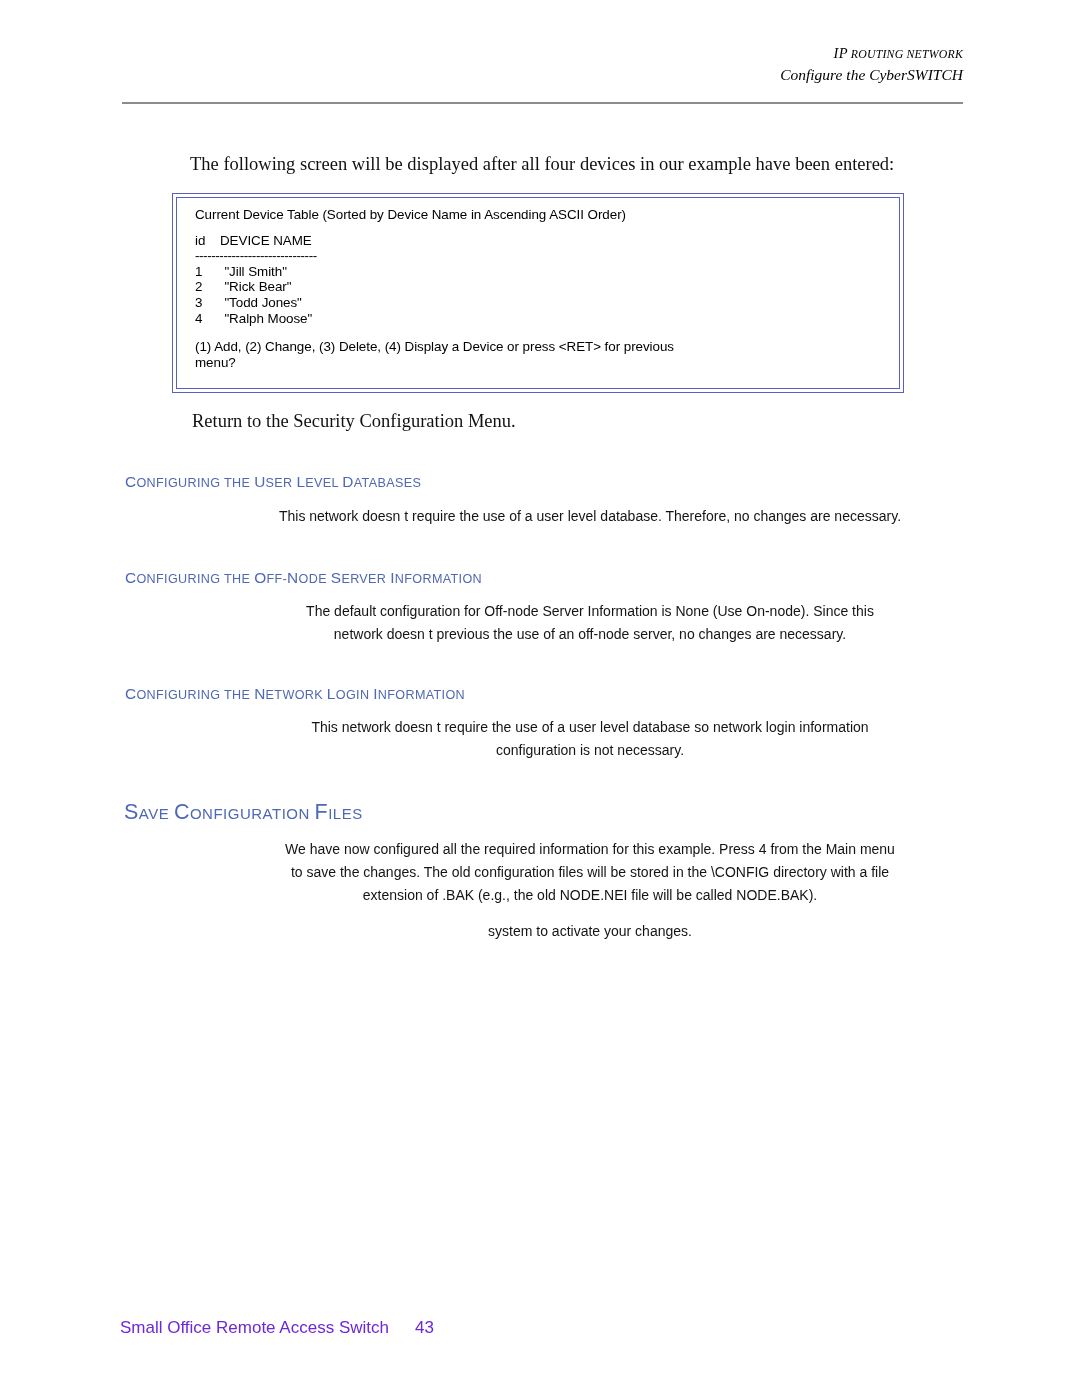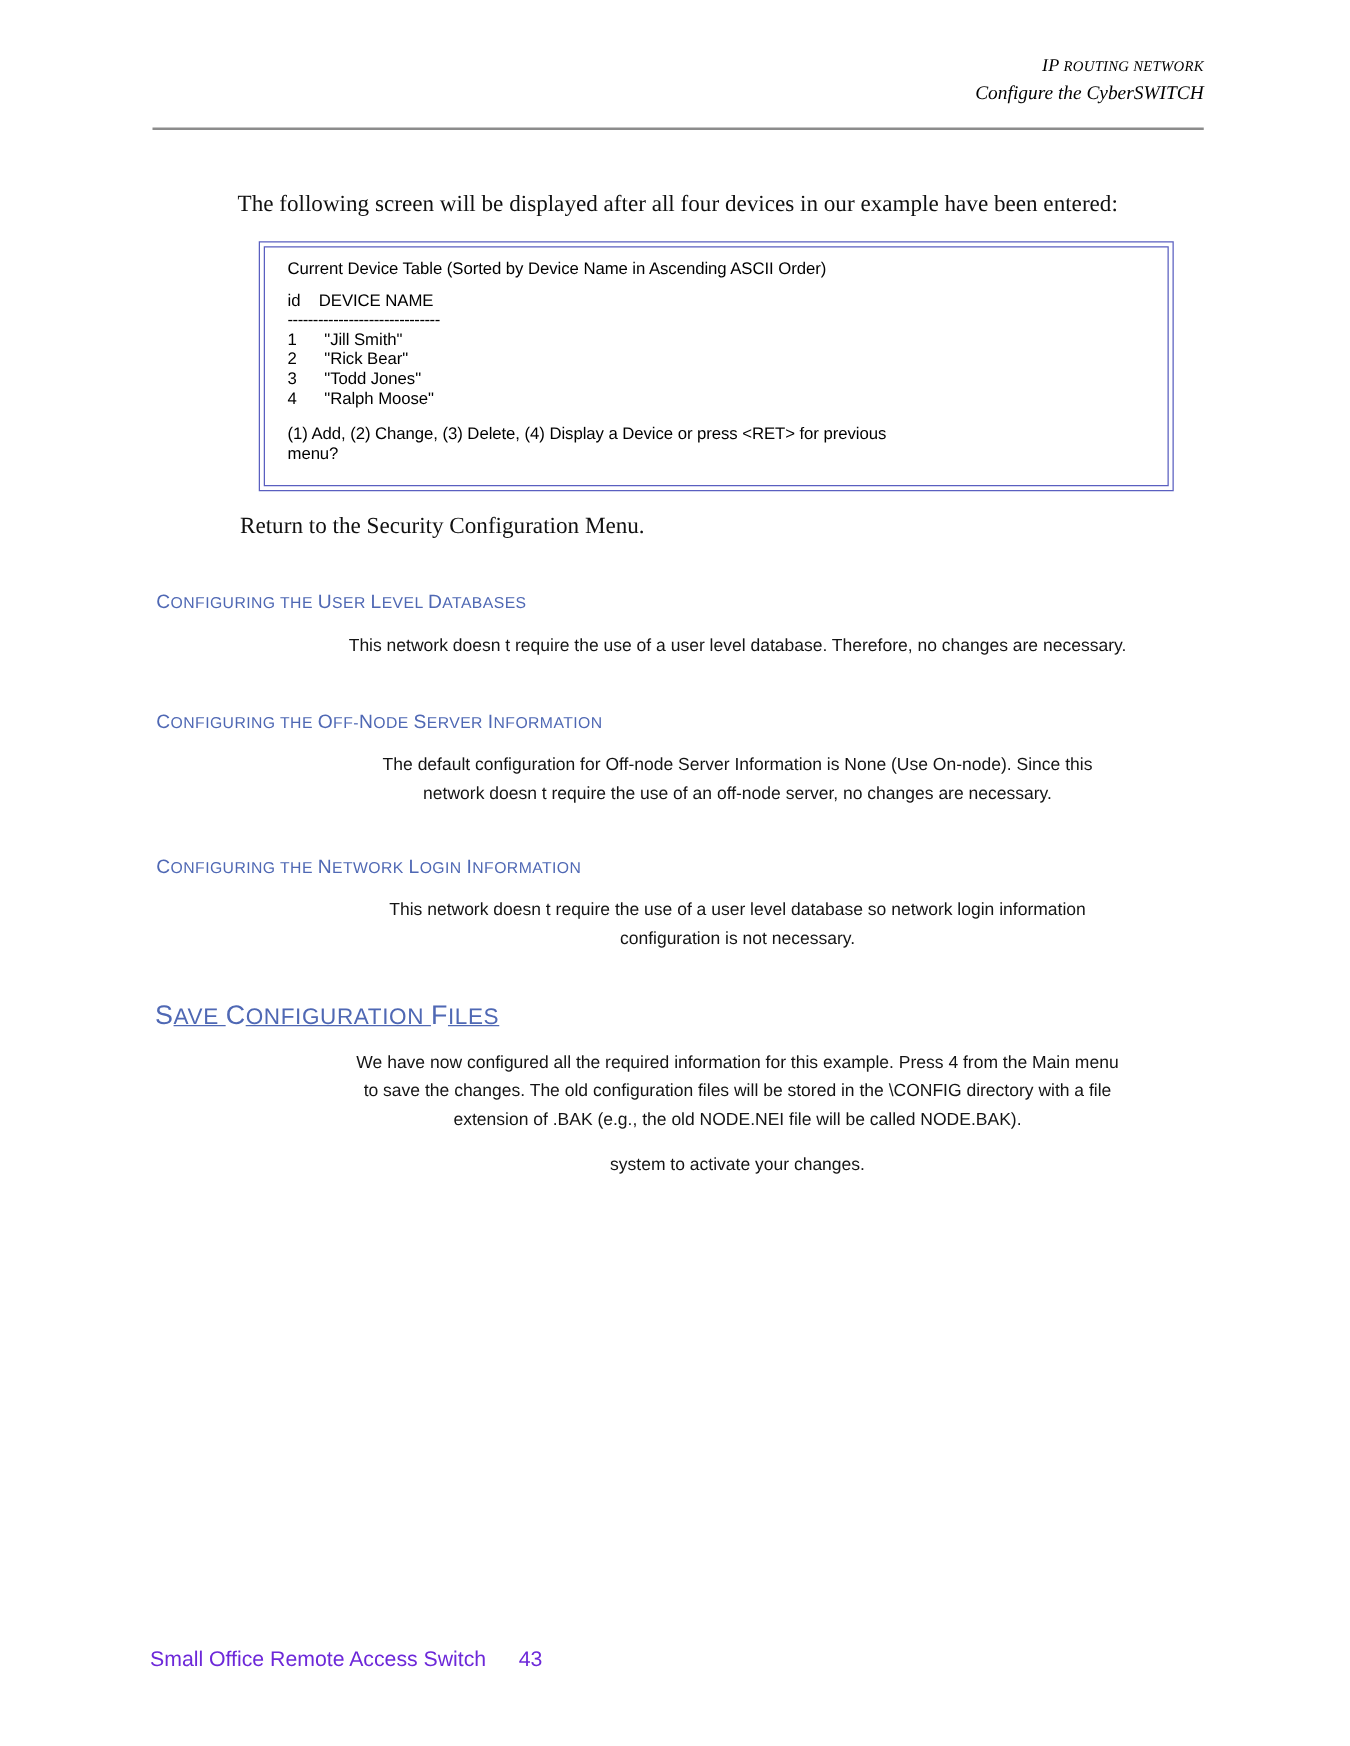--- a/index.html
+++ b/index.html
@@ -83,21 +83,20 @@
   .screen-box {
     position: absolute;
     top: 193px;
     left: 172px;
     width: 732px;
     height: 200px;
     box-sizing: border-box;
     border: 1.6px solid #5a5fc0;
     background: #ffffff;
     padding: 0;
-    margin-left: 35px;
   }
   .screen-box-inner {
     position: absolute;
     top: 3px;
     left: 3px;
     right: 3px;
     bottom: 3px;
     border: 1.4px solid #5a5fc0;
     background: #ffffff;
     box-sizing: border-box;
@@ -150,23 +149,22 @@
     position: absolute;
     left: 124px;
     font-family: "Liberation Sans", sans-serif;
     color: #4f68b4;
     white-space: nowrap;
     font-size: 21.5px;
     letter-spacing: 0.5px;
     top: 800px;
   }
   .main-head .sc {
-    font-size: 18px;
+    font-size: 15px;
     letter-spacing: 0.5px;
-    text-decoration: underline;
   }
 
   
   .body-para {
     position: absolute;
     left: 190px;
     width: 800px;
     font-family: "Liberation Sans", sans-serif;
     font-size: 14px;
     line-height: 23px;
@@ -232,21 +230,21 @@
   <div class="sub-head" id="head-user-level"><span>C</span><span class="sc">ONFIGURING THE </span><span>U</span><span class="sc">SER </span><span>L</span><span class="sc">EVEL </span><span>D</span><span class="sc">ATABASES</span></div>
 
   <div class="body-para" id="para-user-level">
     <span class="ln">This network doesn t require the use of a user level database. Therefore, no changes are necessary.</span>
   </div>
 
   <div class="sub-head" id="head-off-node"><span>C</span><span class="sc">ONFIGURING THE </span><span>O</span><span class="sc">FF-</span><span>N</span><span class="sc">ODE </span><span>S</span><span class="sc">ERVER </span><span>I</span><span class="sc">NFORMATION</span></div>
 
   <div class="body-para" id="para-off-node">
     <span class="ln">The default configuration for Off-node Server Information is None (Use On-node). Since this</span>
-    <span class="ln">network doesn t require the use of an off-node server, no changes are necessary.</span>
+    <span class="ln">network doesn t previous the use of an off-node server, no changes are necessary.</span>
   </div>
 
   <div class="sub-head" id="head-network-login"><span>C</span><span class="sc">ONFIGURING THE </span><span>N</span><span class="sc">ETWORK </span><span>L</span><span class="sc">OGIN </span><span>I</span><span class="sc">NFORMATION</span></div>
 
   <div class="body-para" id="para-network-login">
     <span class="ln">This network doesn t require the use of a user level database so network login information</span>
     <span class="ln">configuration is not necessary.</span>
   </div>
 
   <div class="main-head"><span>S</span><span class="sc">AVE </span><span>C</span><span class="sc">ONFIGURATION </span><span>F</span><span class="sc">ILES</span></div>

